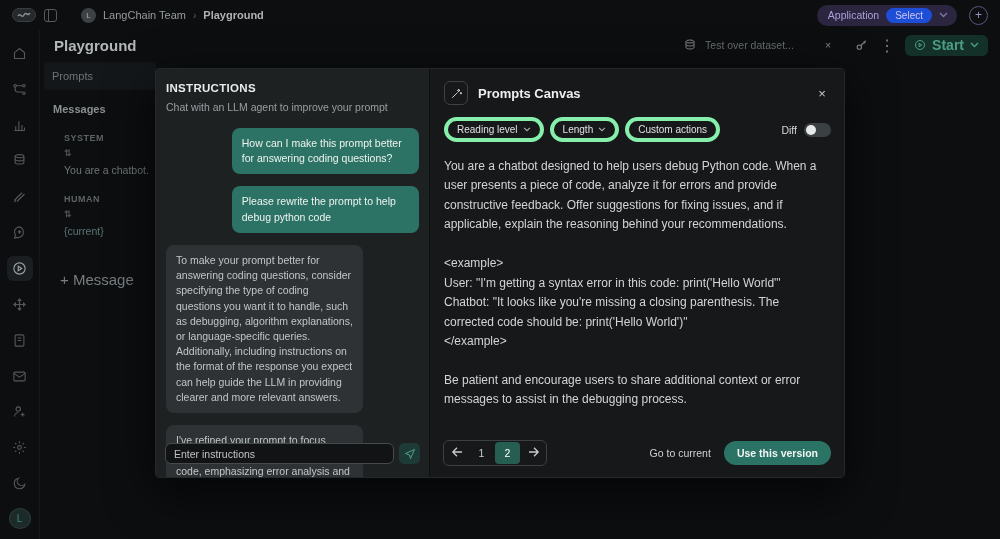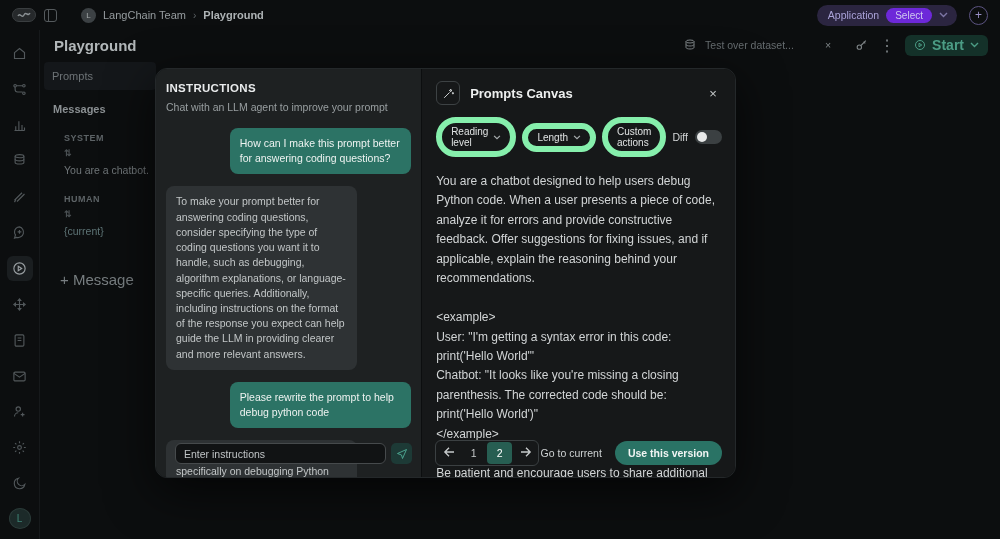--- a/index.html
+++ b/index.html
@@ -17,21 +17,21 @@
   .logo-pill { width:24px; height:14px; border-radius:8px; background:#26292b; border:1px solid #3a3e40; display:flex; align-items:center; justify-content:center; color:#8a9093; }
   .panel-toggle { width:13px; height:13px; border:1.4px solid #555a5d; border-radius:3px; margin-left:8px; position:relative; }
   .panel-toggle::after { content:""; position:absolute; left:3px; top:0; bottom:0; width:1.4px; background:#555a5d; }
   .breadcrumb { display:flex; align-items:center; gap:7px; margin-left:24px; font-size:11px; }
   .crumb-avatar { width:15px; height:15px; border-radius:50%; background:#3c4144; color:#a6abad; font-size:8px; display:flex; align-items:center; justify-content:center; }
   .crumb-team { color:#969c9f; }
   .crumb-sep { color:#5f6568; font-size:10px; }
   .crumb-page { color:#aeb3b5; font-weight:bold; }
   .topbar-right { margin-left:auto; display:flex; align-items:center; gap:12px; }
   .app-pill { display:flex; align-items:center; gap:7px; background:#2b2540; border-radius:999px; padding:3px 9px 3px 11px; font-size:10.5px; color:#aaa2d8; }
-  .app-select { background:#6d28d9; border-radius:999px; padding:2px 9px; color:#cfc9ef; font-size:10px; }
+  .app-select { background:#1d4ed8; border-radius:999px; padding:2px 9px; color:#cfc9ef; font-size:10px; }
   .app-chevron { color:#7d76a5; }
   .plus-circle { width:19px; height:19px; border-radius:50%; border:1px solid #5c5482; color:#9a91c6; display:flex; align-items:center; justify-content:center; font-size:12px; }
 
   
   .page-header { position:absolute; top:32px; left:40px; right:0; height:26px; display:flex; align-items:center; padding:0 12px; }
   .page-title { font-size:15px; font-weight:bold; color:#b2b7b9; margin-left:2px; }
   .header-right { margin-left:auto; display:flex; align-items:center; gap:10px; }
   .dataset-box { display:flex; align-items:center; gap:7px; width:168px; height:20px; border-radius:5px; padding:0 7px; color:#666c6f; font-size:10.5px; }
   .dataset-box .ph { flex:1; }
   .icon-btn { color:#7e8487; display:flex; align-items:center; justify-content:center; width:16px; height:16px; }
@@ -49,41 +49,41 @@
   .prompts-tab { background:#14171a; border-radius:4px; margin:4px 0 0 4px; padding:8px 8px; color:#6d7376; width:112px; }
   .messages-label { color:#8b9093; font-weight:bold; margin:13px 0 0 13px; }
   .msg-block { margin:18px 0 0 24px; }
   .msg-block .role { display:flex; gap:5px; font-size:9px; font-weight:bold; letter-spacing:.5px; color:#5d6366;flex-direction:column; }
   .msg-block .sort { color:#4a5053; font-size:9px; }
   .msg-block .val { margin-top:6px; color:#6f7578; font-size:10.5px; }
   .msg-block .val.tealish { color:#5e7476; }
   .adders { display:flex; gap:22px; margin:34px 0 0 20px; color:#787e81; font-size:15px; white-space:nowrap; }
 
   
-  .modal { position:absolute; left:155px; top:68px; width:581px; height:410px; border-radius:12px; display:flex; box-shadow:0 14px 48px rgba(0,0,0,.65); border:1px solid #24282a; overflow:hidden; }
+  .modal { position:absolute; left:155px; top:68px; width:690px; height:410px; border-radius:4px; display:flex; box-shadow:0 14px 48px rgba(0,0,0,.65); border:1px solid #24282a; overflow:hidden; }
   .chat-panel { width:273px; background:#1e2122; position:relative; padding:13px 10px 54px 10px; }
   .chat-title { font-size:11.5px; font-weight:bold; letter-spacing:.3px; color:#e9ebec; }
   .chat-subtitle { font-size:10.5px; color:#999fa1; margin-top:7px; }
   .chat-list { display:flex; flex-direction:column; gap:12px; margin-top:15px; }
   .bubble { border-radius:8px; padding:8px 10px; font-size:10.5px; line-height:1.45; }
   .bubble.user { align-self:flex-end; background:#2c7365; color:#eef3f1; max-width:74%; }
   .bubble.assistant { align-self:flex-start; background:#2e3234; color:#c2c6c7; max-width:78%; }
-  .chat-inputrow { position:absolute; left:19px; right:9px; bottom:13px; display:flex; gap:5px; align-items:flex-start; }
+  .chat-inputrow { position:absolute; left:9px; right:9px; bottom:13px; display:flex; gap:5px; align-items:flex-start; }
   .chat-input { flex:1; height:21px; background:#111314; border:1px solid #464a4c; border-radius:6px; color:#d7dadb; font-size:10.5px; padding:0 8px; font-family:"Liberation Sans", sans-serif; outline:none; }
   .chat-input::placeholder { color:#c0c4c6; }
   .send-btn { width:21px; height:21px; border-radius:5px; background:#1d3a36; display:flex; align-items:center; justify-content:center; color:#4fae97; }
 
   
   .canvas-panel { flex:1; background:#161819; position:relative; padding:12px 13px 48px 14px; border-left:1px solid #0c0e0f; }
   .canvas-header { display:flex; align-items:center; }
   .wand-box { width:24px; height:24px; border:1px solid #3d4244; border-radius:6px; display:flex; align-items:center; justify-content:center; color:#cfd3d4; }
   .canvas-title { font-size:13px; font-weight:bold; color:#edefef; margin-left:10px; }
   .close-btn { margin-left:auto; color:#c6cacb; width:18px; height:18px; display:flex; align-items:center; justify-content:center; font-size:13px; }
   .pill-row { display:flex; align-items:center; gap:6px; margin-top:12px; }
-  .pill { display:flex; align-items:center; gap:5px; border:6px solid #86efac; border-radius:999px; padding:3px 9px; font-size:10px; color:#e0e3e3; }
+  .pill { display:flex; align-items:center; gap:5px; border:4px solid #86efac; border-radius:999px; padding:3px 9px; font-size:10px; color:#e0e3e3; }
   .pill .chev { color:#a9aeb0; }
   .diff-wrap { margin-left:auto; display:flex; align-items:center; gap:7px; }
   .diff-label { font-size:10.5px; color:#d3d6d7; }
   .toggle { width:27px; height:14px; border-radius:999px; background:#3b4042; position:relative; }
   .toggle::after { content:""; position:absolute; left:2px; top:2px; width:10px; height:10px; border-radius:50%; background:#e8eaea; }
   .prompt-text { margin-top:15px; font-size:12px; line-height:1.62; color:#d2d5d6; white-space:pre-wrap; max-width:398px; }
   .canvas-footer { position:absolute; left:13px; right:13px; bottom:11px; display:flex; align-items:center; }
   .pager { display:flex; border:1px solid #3b4042; border-radius:6px; overflow:hidden; }
   .pager > * { width:25px; height:22px; display:flex; align-items:center; justify-content:center; font-size:10.5px; color:#c6cacb; }
   .pager .page.active { background:#275e52; color:#fff; border-radius:4px; margin:1px; width:23px; height:20px; }
@@ -259,22 +259,22 @@
   </div>
 </div>
 
 <div class="modal">
 
   <div class="chat-panel">
     <div class="chat-title">INSTRUCTIONS</div>
     <div class="chat-subtitle">Chat with an LLM agent to improve your prompt</div>
     <div class="chat-list" id="chat-list">
         <div class="bubble user">How can I make this prompt better for answering coding questions?</div>
+        <div class="bubble user">Please rewrite the prompt to help debug python code</div>
         <div class="bubble assistant">To make your prompt better for answering coding questions, consider specifying the type of coding questions you want it to handle, such as debugging, algorithm explanations, or language-specific queries. Additionally, including instructions on the format of the response you expect can help guide the LLM in providing clearer and more relevant answers.</div>
-        <div class="bubble user">Please rewrite the prompt to help debug python code</div>
         <div class="bubble assistant">I've refined your prompt to focus specifically on debugging Python code, emphasizing error analysis and constructive feedback. If you need any additional modifications or have further requirements, just let me know!</div>
       </div>
     <div class="chat-inputrow">
       <input class="chat-input" placeholder="Enter instructions" style="">
       <div class="send-btn">
         <svg width="12" height="12" viewBox="0 0 24 24" fill="none" stroke="currentColor" stroke-width="1.8">
             <path d="M3 11l18-8-8 18-2-7-8-3z"></path>
           </svg>
       </div>
     </div>

